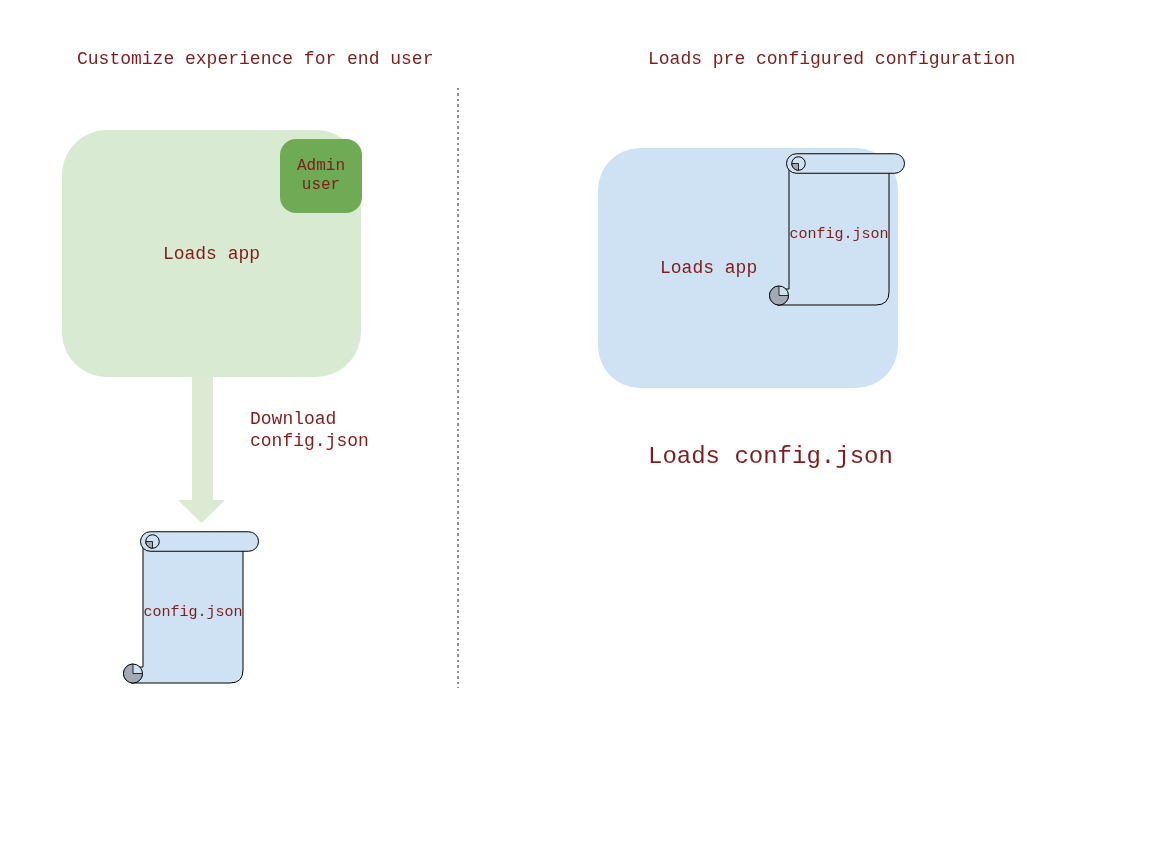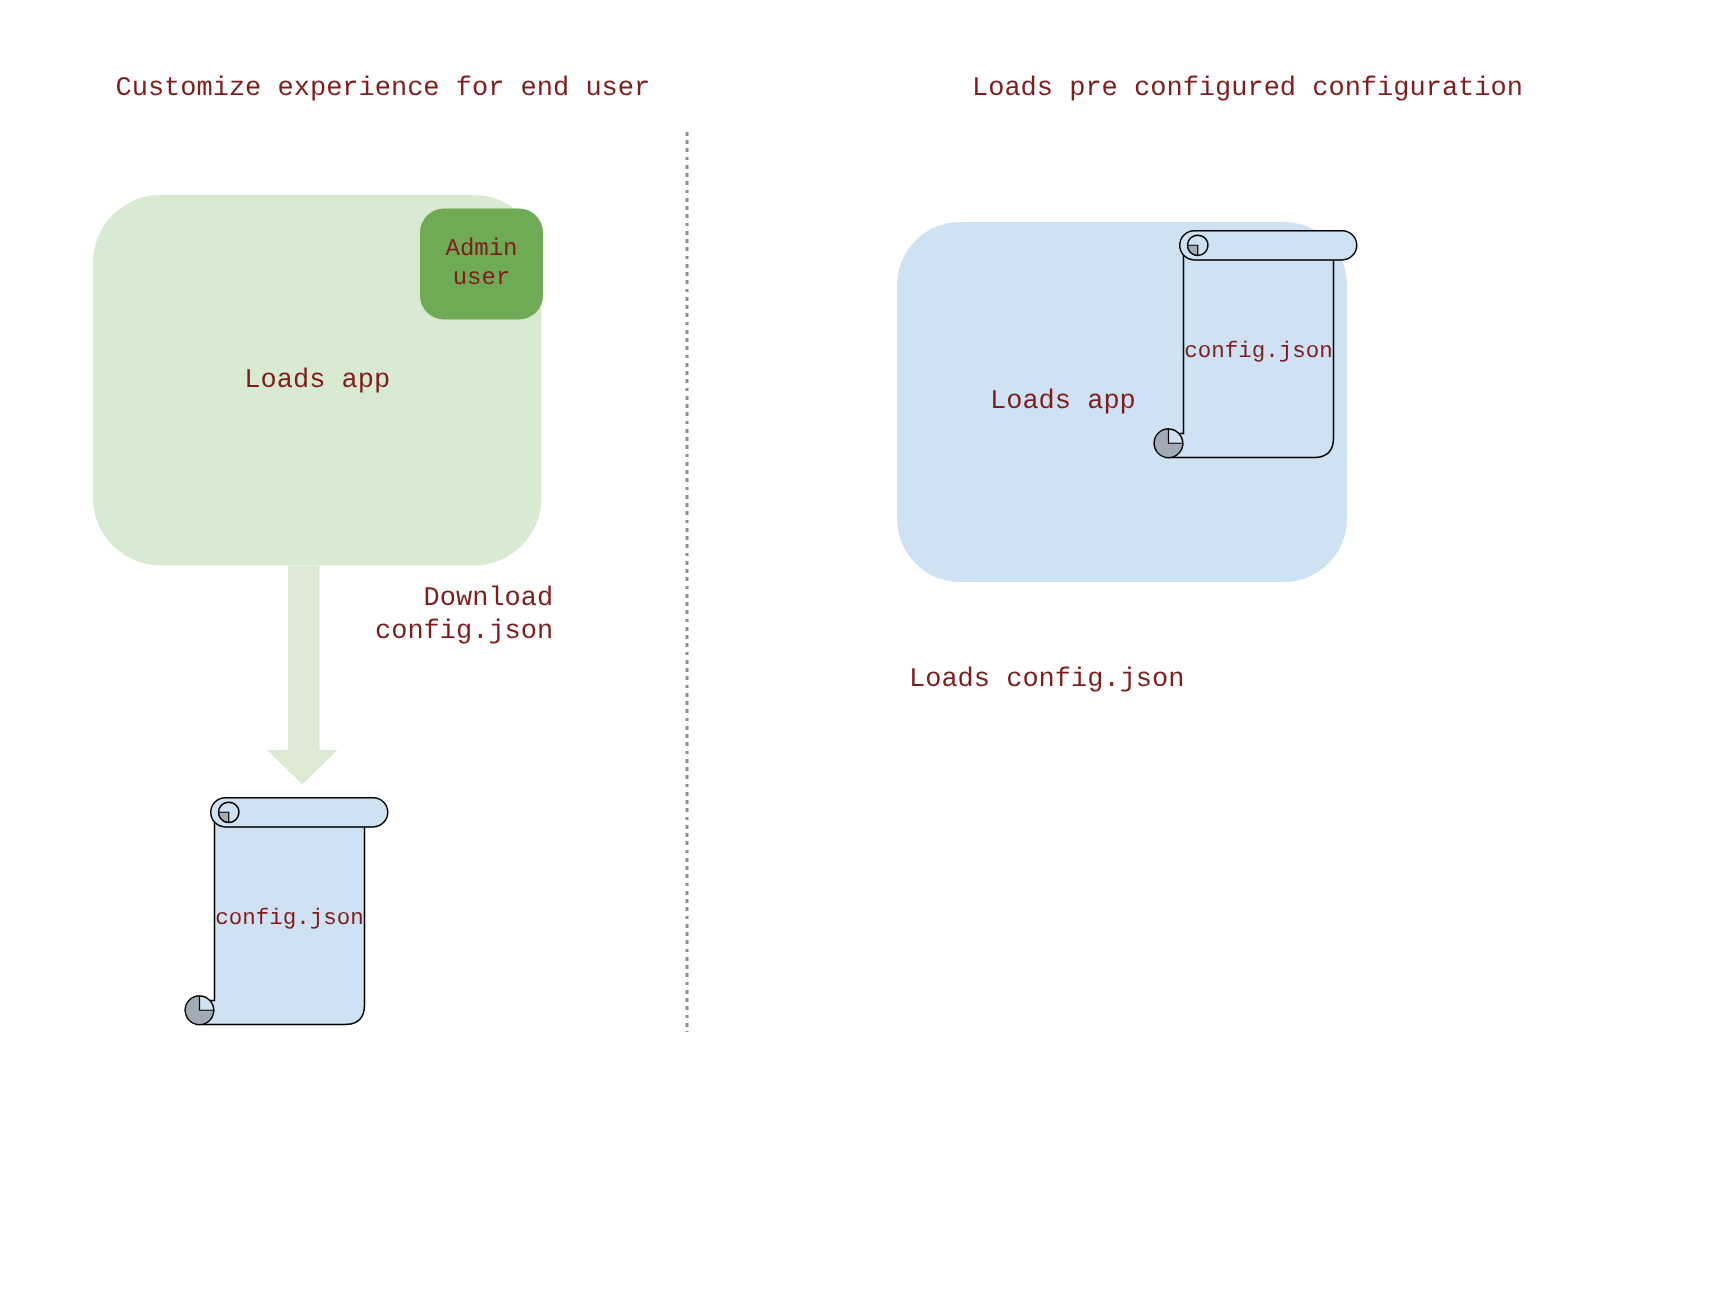--- a/index.html
+++ b/index.html
@@ -22,39 +22,39 @@
   }
   .box-label{font-size:18px;}
   .admin-panel{
     position:absolute;top:9px;right:-1px;width:82px;height:74px;border-radius:16px;
     display:flex;align-items:center;justify-content:center;
   }
   .panel-label{width:58px;text-align:center;font-size:16px;line-height:19px;}
 
   .down-arrow{position:absolute;left:178px;top:377px;width:47px;height:146px;}
 
-  .arrow-label{position:absolute;left:250px;top:388px;font-size:18px;line-height:22px;text-align:right;}
+  .arrow-label{position:absolute;left:250px;top:408px;font-size:18px;line-height:22px;}
 
   .demo-app{
     position:absolute;left:598px;top:148px;width:300px;height:240px;border-radius:42px;
   }
   .demo-label{position:absolute;left:62px;top:110px;font-size:18px;white-space:nowrap;}
 
   .scroll{position:absolute;width:136px;height:153px;}
   .scroll-left{left:123px;top:531px;}
   .scroll-right{left:769px;top:153px;}
   .scroll svg{position:absolute;left:0;top:0;width:136px;height:153px;overflow:visible;}
   .scroll-label{
     position:absolute;left:20px;top:73px;width:100px;text-align:center;
     font-size:15px;line-height:18px;
   }
   .ink{stroke:#000;stroke-width:1;}
   .thin{stroke-width:0.8;}
 
-  .caption{position:absolute;left:606px;top:443px;font-size:18px;white-space:nowrap;}
+  .caption{position:absolute;left:648px;top:443px;font-size:24px;white-space:nowrap;}
 </style>
 </head>
 <body>
 
 <div class="canvas">
 
   <div class="section-title" id="t-left">Customize experience for end user</div>
 
   <div class="section-title" id="t-right">Loads pre configured configuration</div>
 

